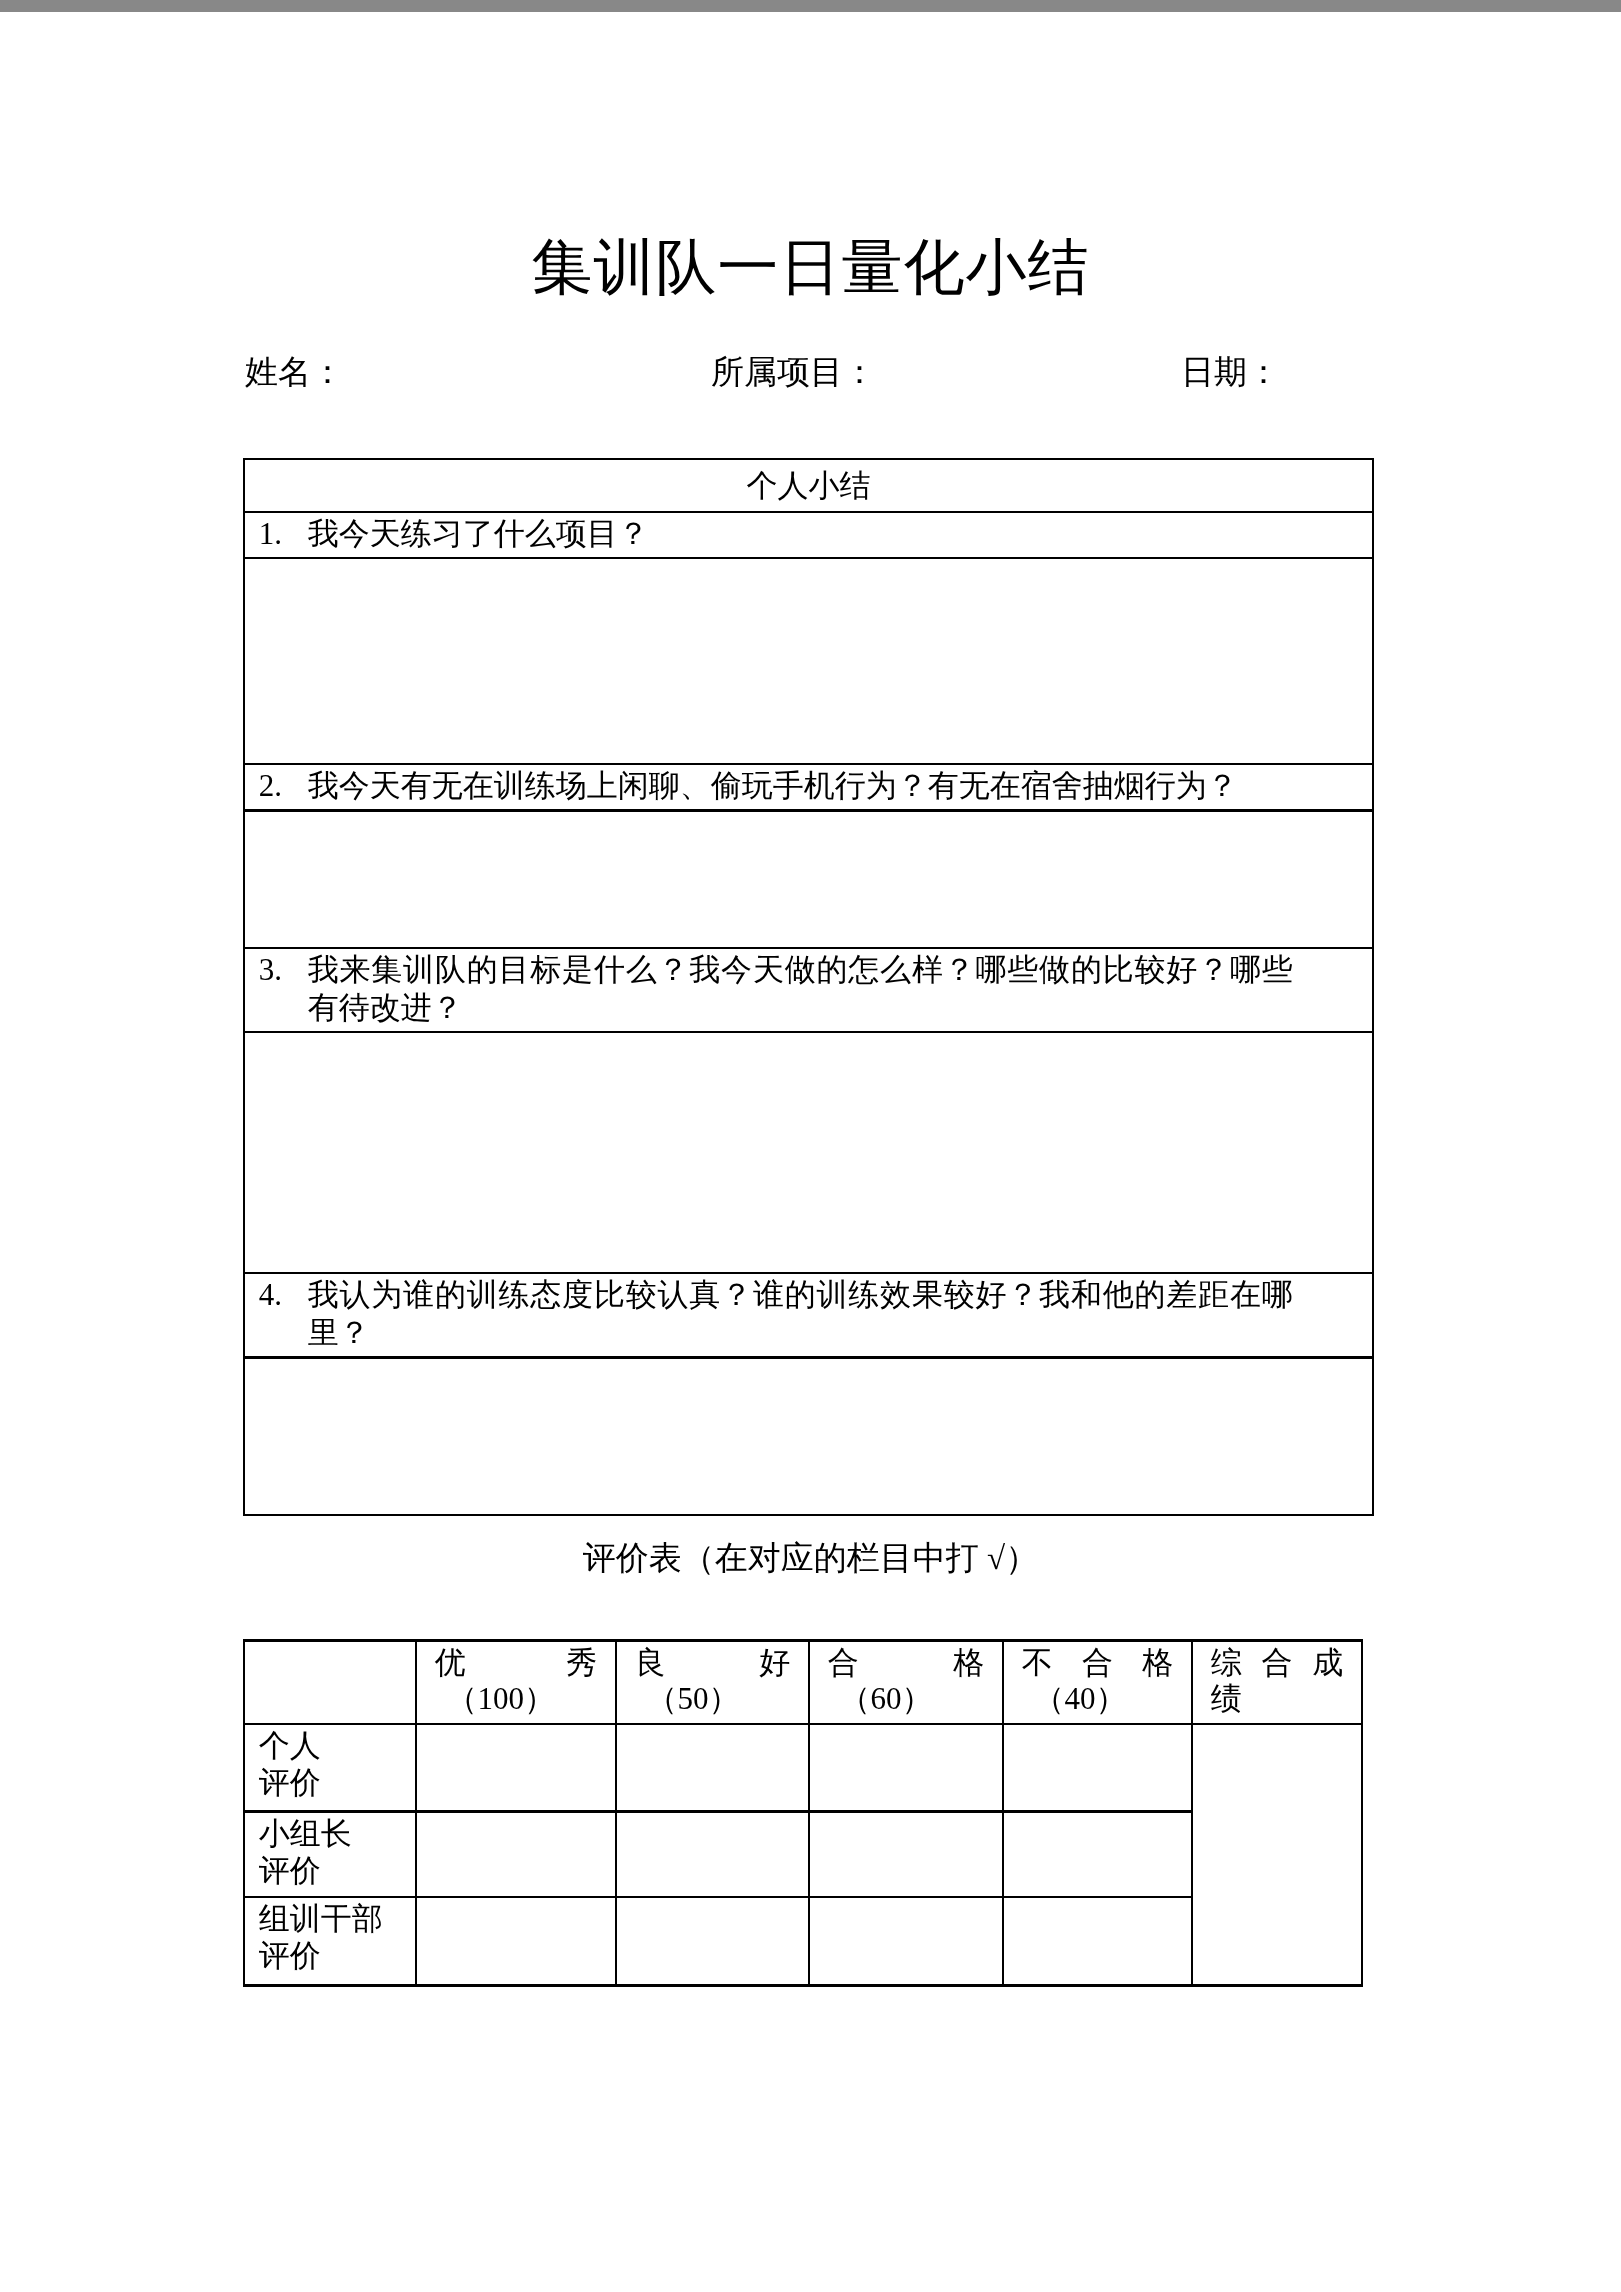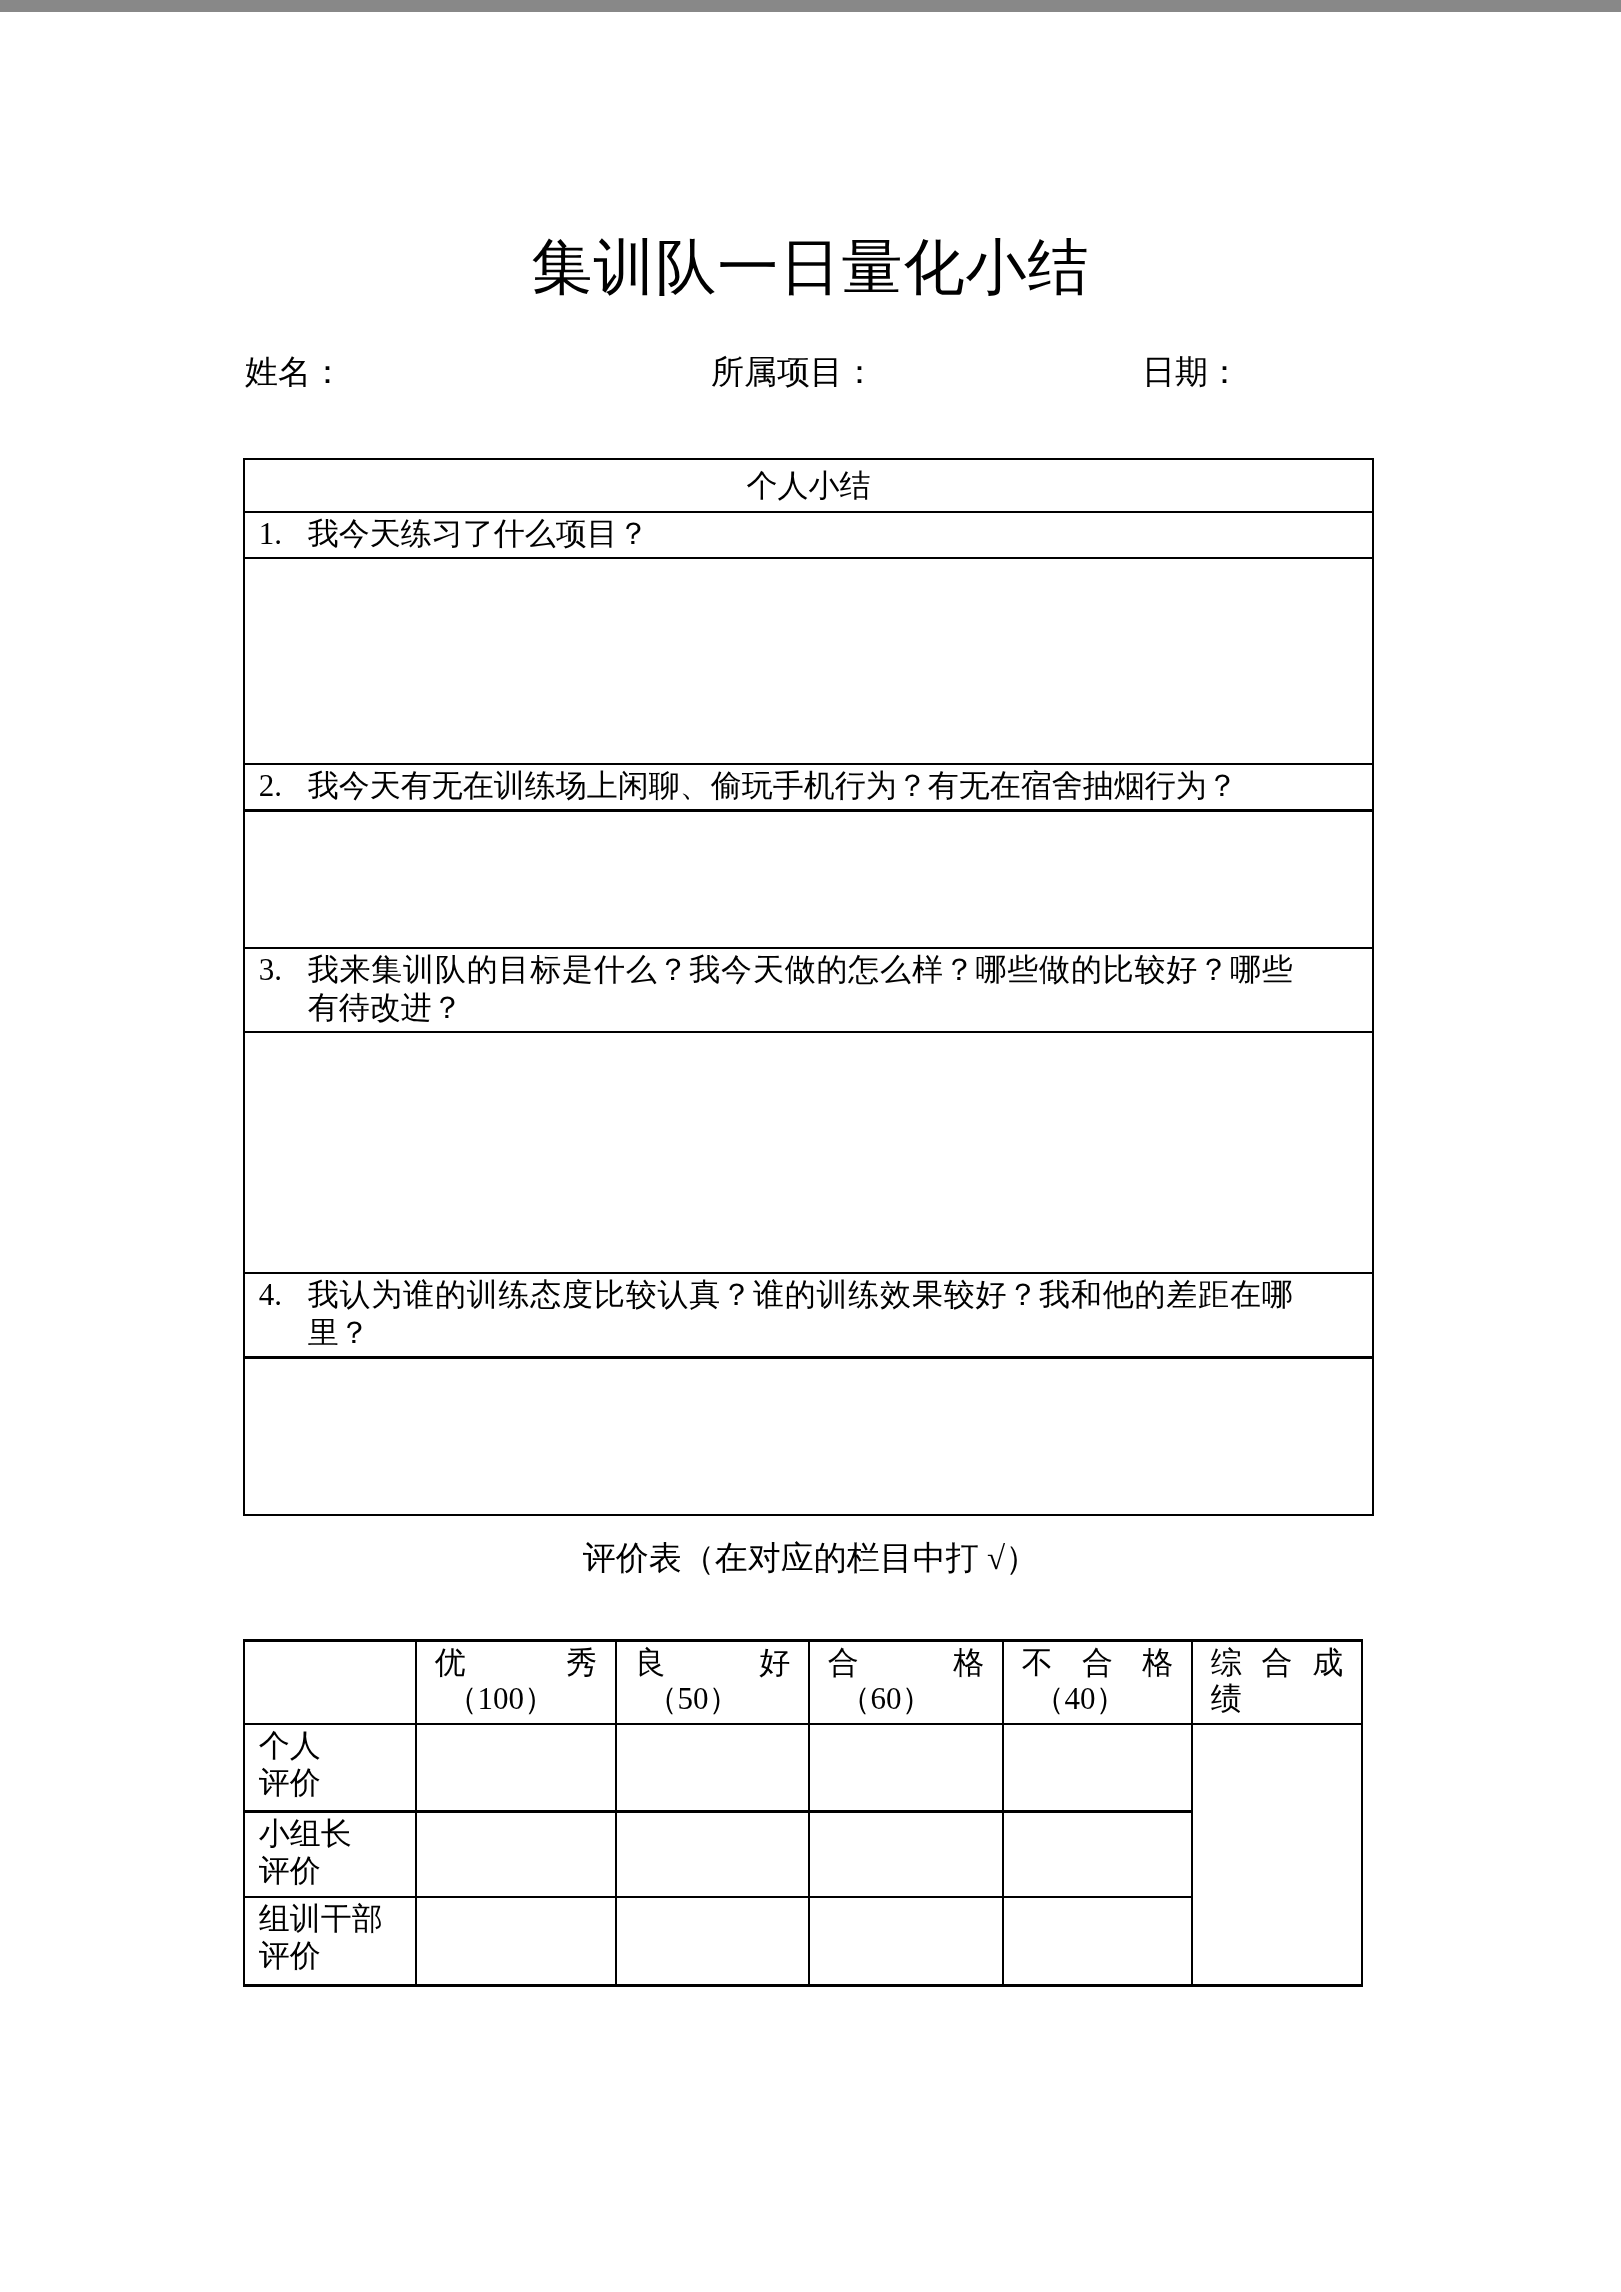--- a/index.html
+++ b/index.html
@@ -20,21 +20,21 @@
     font-size:61px; line-height:71px;
     font-weight:400;
     letter-spacing:1px;
     margin:0;
   }
 
   
   .field { position:absolute; top:339px; font-size:33px; line-height:43px; white-space:nowrap; }
   .field-name    { left:245px; }
   .field-project { left:711px; }
-  .field-date    { left:1142px; }
+  .field-date    { left:1181px; }
   .fill-blank { display:inline-block; height:39px; vertical-align:bottom; }
   .blank-name    { width:294px; }
   .blank-project { width:216px; }
   .blank-date    { width:216px; }
 
   
   table { border-collapse:collapse; table-layout:fixed; }
   td { padding:6px; vertical-align:top; }
 
   .t1 {

